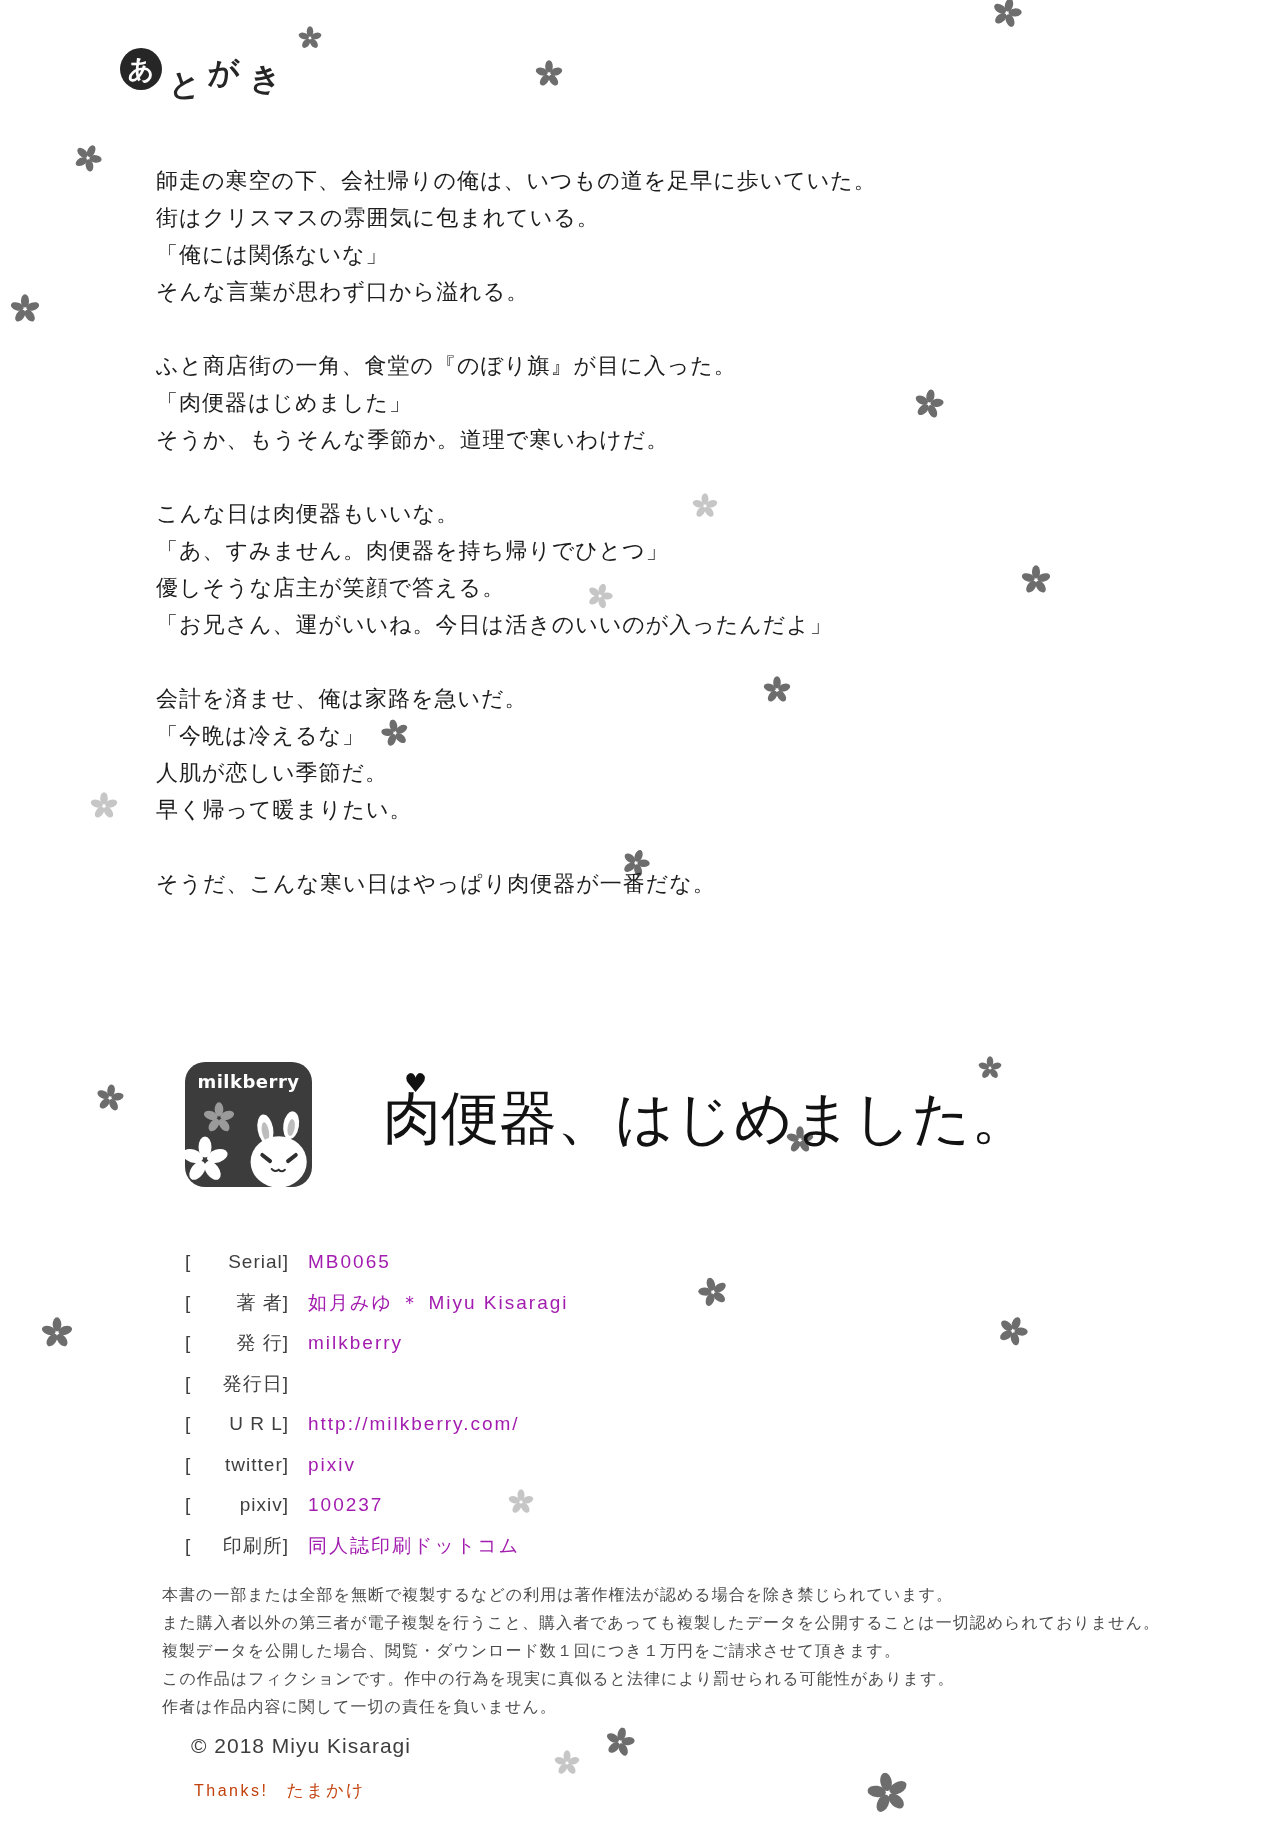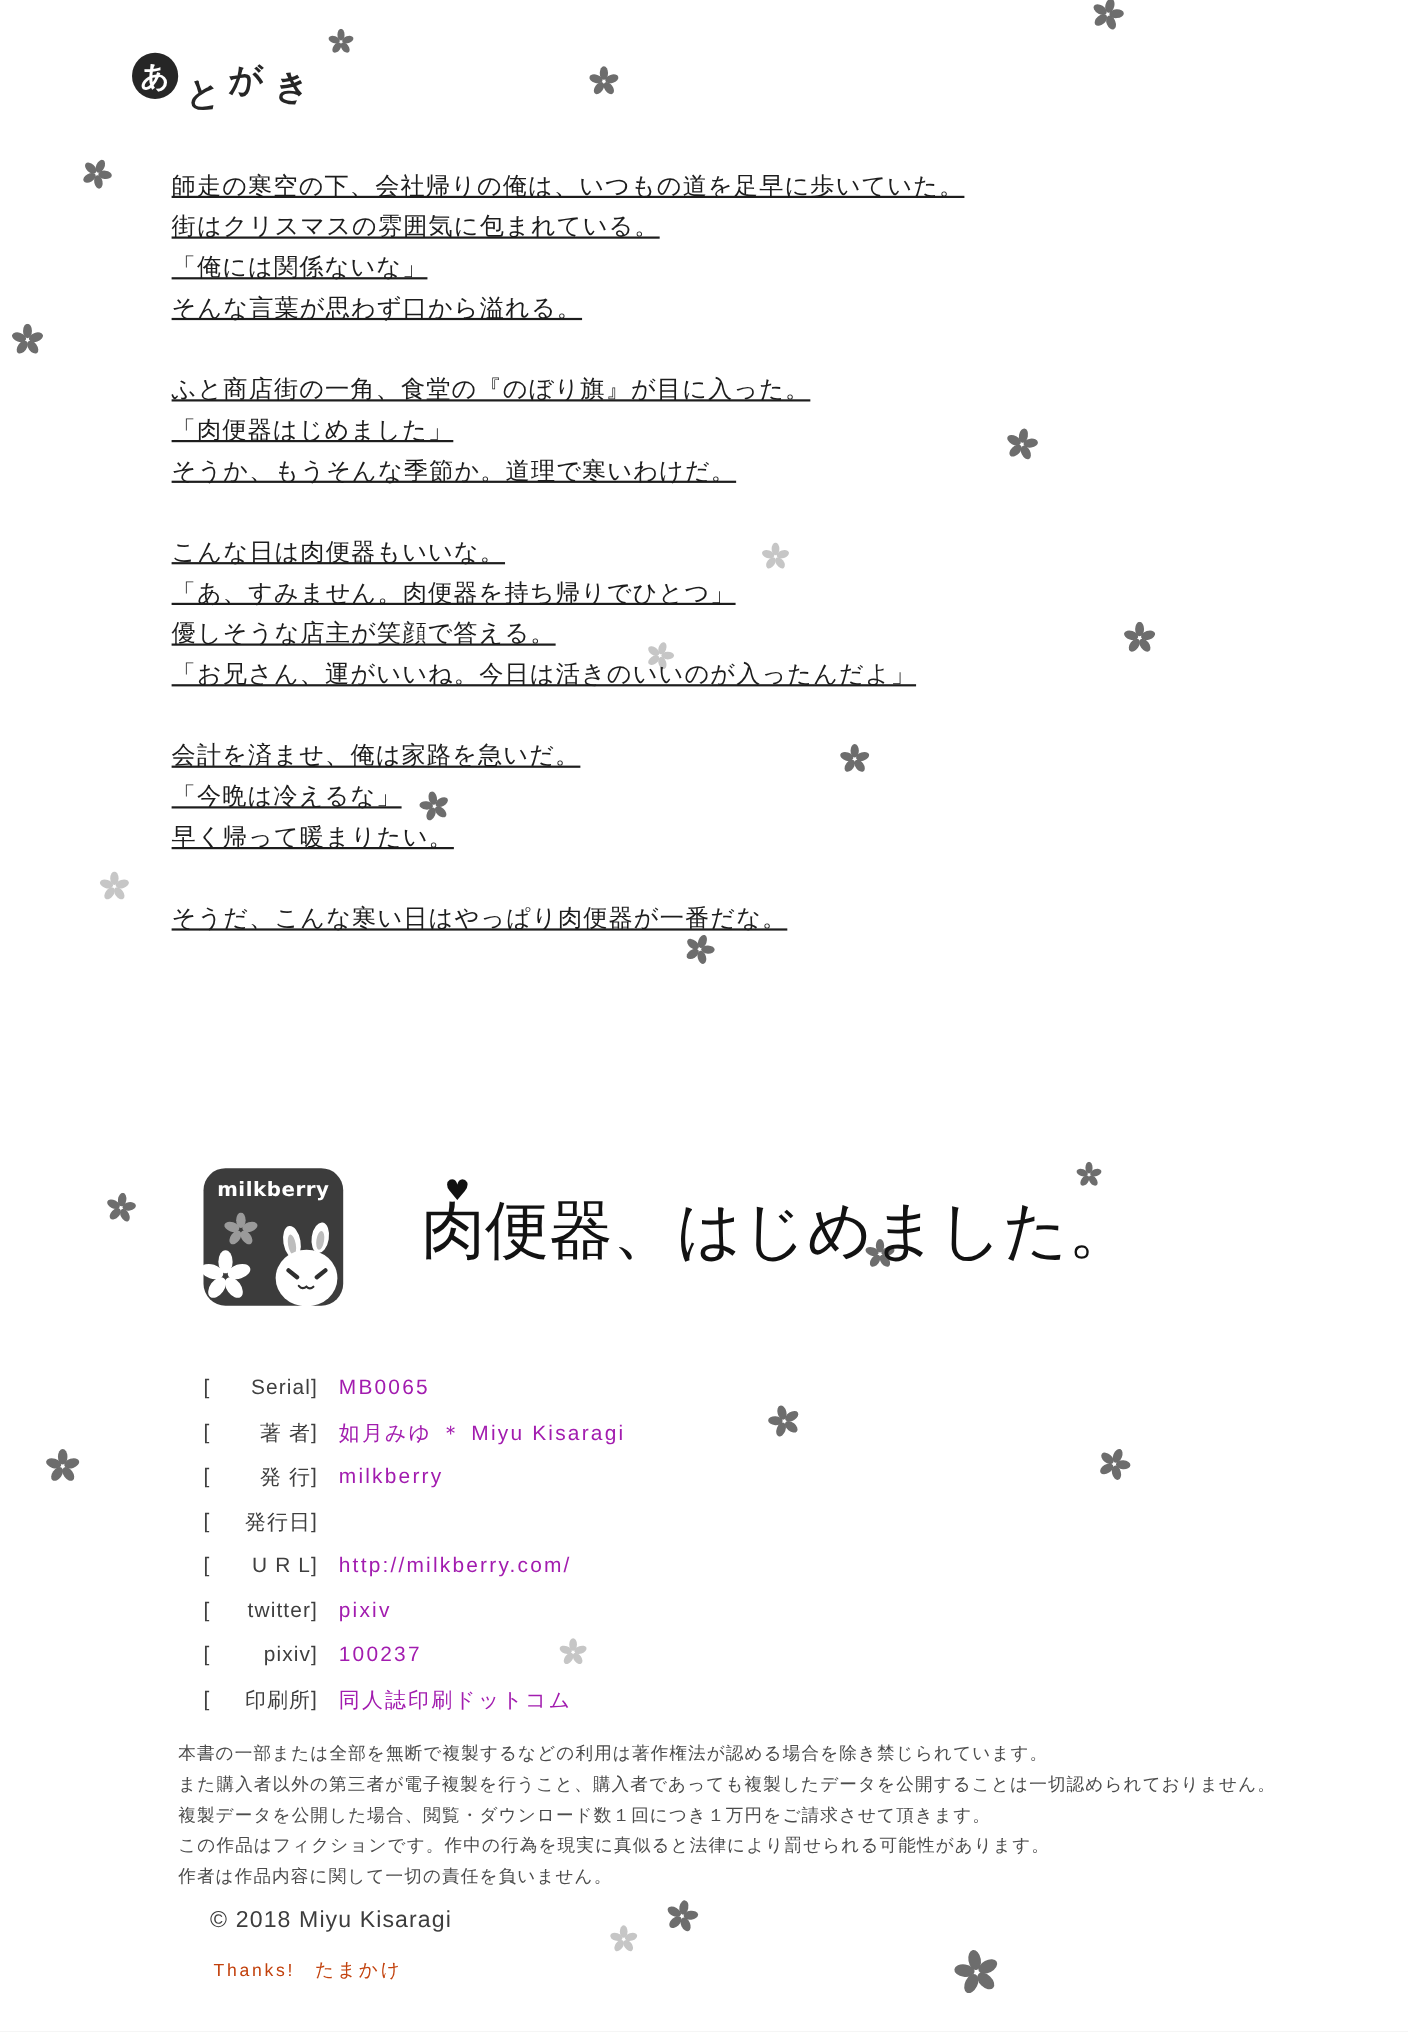--- a/index.html
+++ b/index.html
@@ -21,21 +21,21 @@
   .h-char{font-size:31px;font-weight:bold;color:#262626;margin-left:7px;position:relative;}
   .hc-1{top:16px;}
   .hc-2{top:4px;}
   .hc-3{top:10px;margin-left:10px;}
   
   .story{
     position:absolute;left:156px;top:150px;width:980px;
     font-family:"Liberation Serif","DejaVu Serif",serif;
     font-size:22px;color:#1d1d1d;letter-spacing:1px;
   }
-  .para{margin:0 0 37px 0;text-decoration:underline;}
+  .para{margin:12px 0 37px 0;}
   .line{display:block;height:37px;line-height:37px;white-space:nowrap;}
   
   .logo{
     position:absolute;left:185px;top:1062px;width:127px;height:125px;
     background:#3c3c3c;border-radius:20px;
   }
   .logo-wordmark{
     position:absolute;top:9px;left:0;right:0;text-align:center;
     color:#ffffff;font-size:18px;font-weight:bold;letter-spacing:.5px;
     font-family:"DejaVu Sans","Liberation Sans",sans-serif;
@@ -176,20 +176,21 @@
     </p>
     <p class="para">
       <span class="line">こんな日は肉便器もいいな。</span>
       <span class="line">「あ、すみません。肉便器を持ち帰りでひとつ」</span>
       <span class="line">優しそうな店主が笑顔で答える。</span>
       <span class="line">「お兄さん、運がいいね。今日は活きのいいのが入ったんだよ」</span>
     </p>
     <p class="para">
       <span class="line">会計を済ませ、俺は家路を急いだ。</span>
       <span class="line">「今晩は冷えるな」</span>
+      <span class="line">人肌が恋しい季節だ。</span>
       <span class="line">早く帰って暖まりたい。</span>
     </p>
     <p class="para">
       <span class="line">そうだ、こんな寒い日はやっぱり肉便器が一番だな。</span>
     </p>
   </div>
 
   <div class="logo">
     <div class="logo-wordmark">milkberry</div>
     <svg class="flower logo-flower-gray" viewBox="0 0 20 20">

